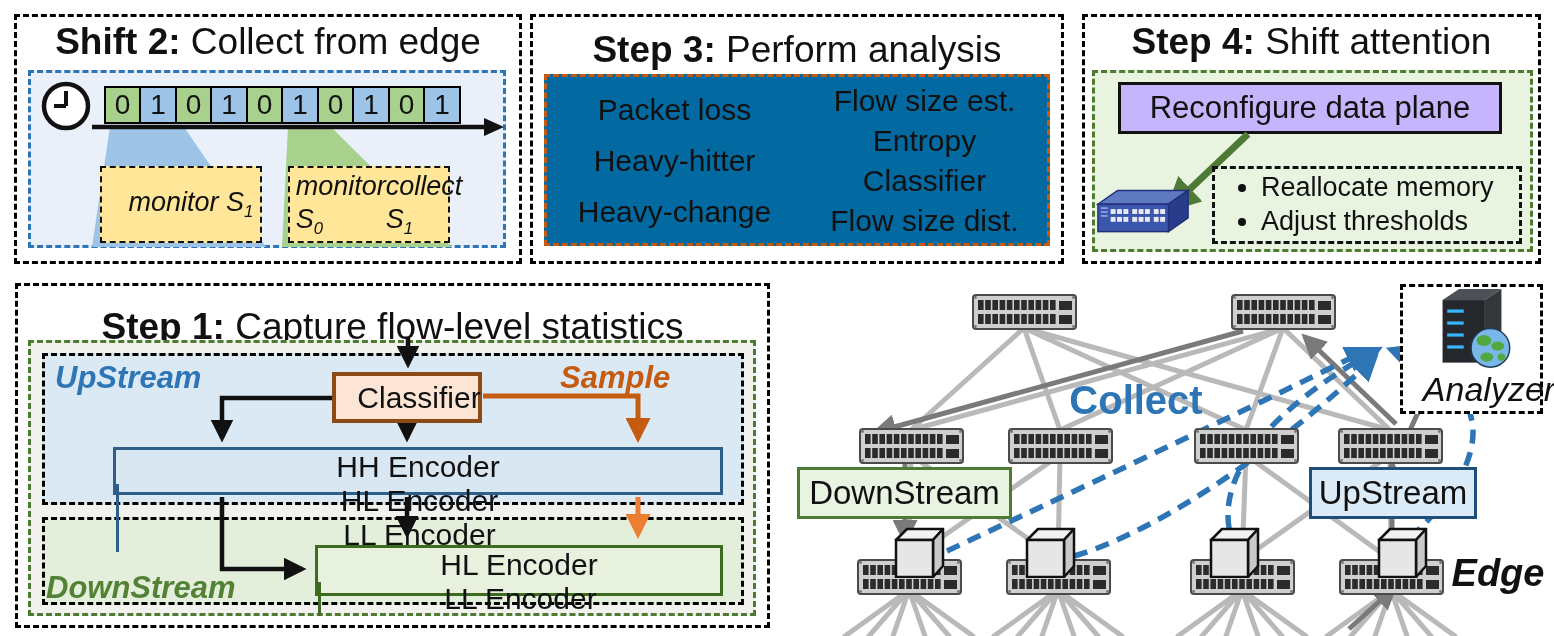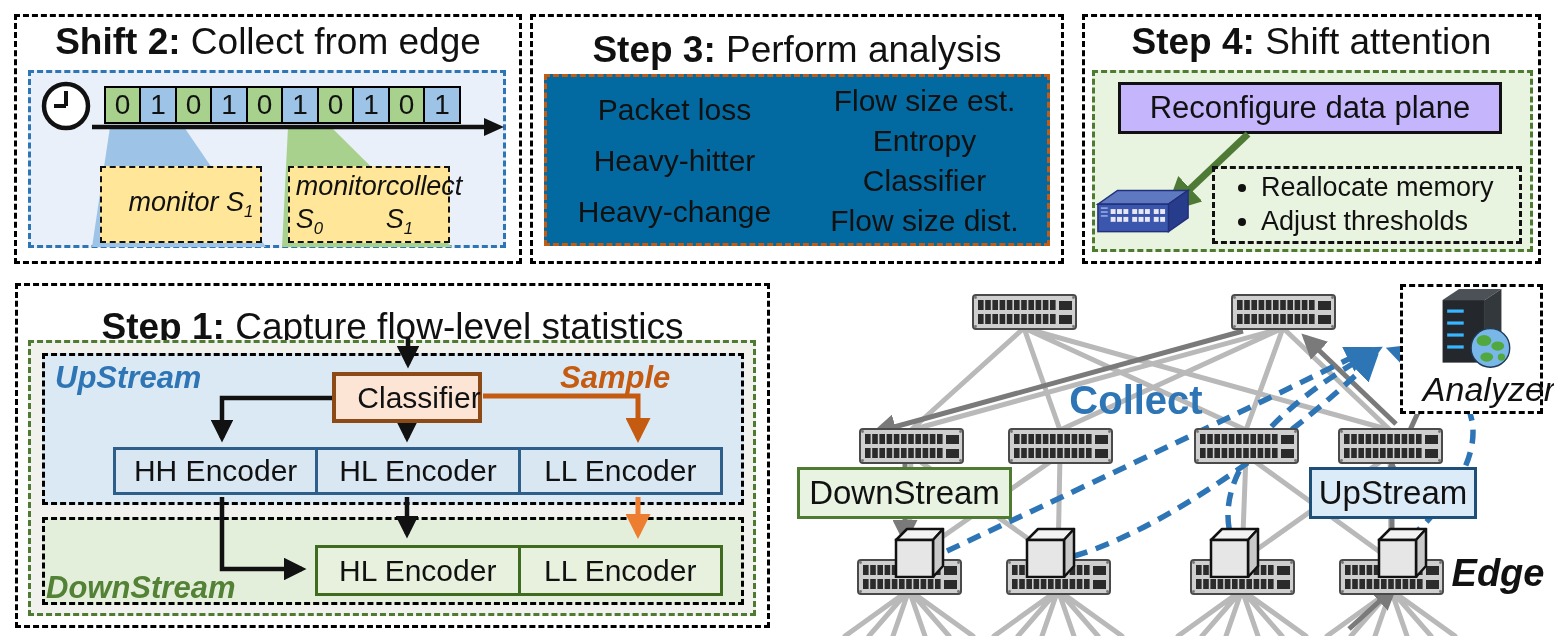--- a/index.html
+++ b/index.html
@@ -45,21 +45,21 @@
   
   .s1-green { left:28px; top:340px; width:728px; height:276px;
               border:3px dashed #4f7a32; background:#f1f1ee; }
   .region { border:3px dashed #000; }
   .up-region { left:42px; top:353px; width:702px; height:152px; background:#dbe9f5; }
   .down-region { left:42px; top:517px; width:702px; height:88px; background:#e4efdb; }
   .lbl { font-weight:bold; font-style:italic; font-size:31px; white-space:nowrap; }
   .classifier { left:332px; top:372px; width:150px; height:51px; background:#fce5d5;
                 border:4px solid #8c4a16; display:flex; align-items:center; justify-content:center;
                 font-size:30px;padding-left:24px; }
-  .enc-row { display:flex; align-items:stretch; }
+  .enc-row { display:flex; align-items:stretch;flex-direction:column; }
   .enc-row > div { flex:1; display:flex; align-items:center; justify-content:center;
                    font-size:30px; white-space:nowrap; }
   .enc-up { left:113px; top:447px; width:610px; height:48px;
             border:3px solid #2e5f8a; background:#d9e7f3; }
   .enc-up > div + div { border-left:3px solid #2e5f8a; }
   .enc-down { left:315px; top:545px; width:408px; height:51px;
               border:3px solid #3f6b21; background:#e7f1dd; }
   .enc-down > div + div { border-left:3px solid #3f6b21; }
 
   

